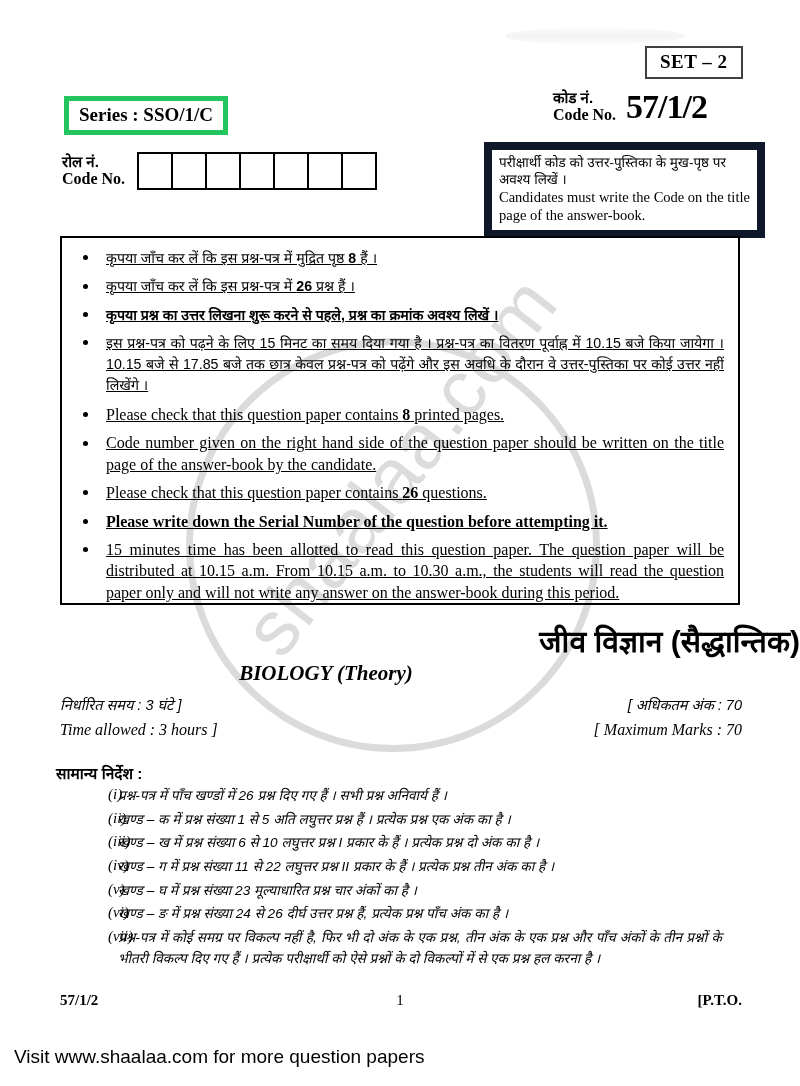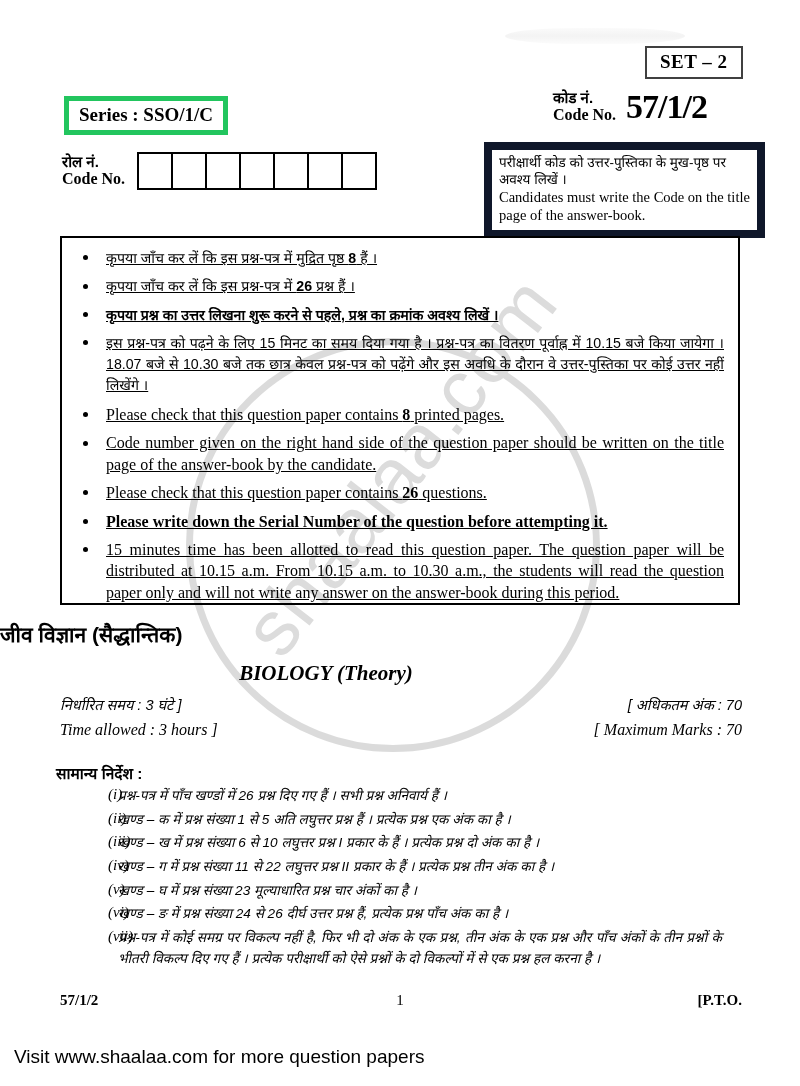--- a/index.html
+++ b/index.html
@@ -145,23 +145,23 @@
     font-family: "Liberation Serif", "DejaVu Serif", serif;
     font-size: 16px;
     line-height: 1.34;
   }
   li.bold { font-weight: bold; }
   .b { font-weight: bold; }
 
   
   .title-hi {
     position: absolute; left: 0; top: 620px; width: 800px;
-    text-align: left;
-    font-family: "Liberation Sans", "DejaVu Sans", sans-serif;
-    font-size: 21px; font-weight: bold;
+    text-align: right;
+    font-family: "Liberation Sans", "DejaVu Sans", sans-serif;
+    font-size: 30px; font-weight: bold;
   }
   .title-en {
     position: absolute; left: 0; top: 661px; width: 652px;
     text-align: center;
     font-size: 21px; font-weight: bold; font-style: italic;
   }
 
   .meta-row { position: absolute; left: 60px; width: 682px; }
   .meta-row .left { float: left; font-style: italic; }
   .meta-row .right { float: right; font-style: italic; }
@@ -248,21 +248,21 @@
   <div class="cand-box">
     <div class="cand-hi">परीक्षार्थी कोड को उत्तर-पुस्तिका के मुख-पृष्ठ पर अवश्य लिखें ।</div>
     <div class="cand-en">Candidates must write the Code on the title page of the answer-book.</div>
   </div>
 
   <div class="instr-box">
     <ul class="instr-list" id="instr-list">
         <li class="hi">कृपया जाँच कर लें कि इस प्रश्न-पत्र में मुद्रित पृष्ठ <span class="b">8</span> हैं ।</li>
         <li class="hi">कृपया जाँच कर लें कि इस प्रश्न-पत्र में <span class="b">26</span> प्रश्न हैं ।</li>
         <li class="hi bold">कृपया प्रश्न का उत्तर लिखना शुरू करने से पहले, प्रश्न का क्रमांक अवश्य लिखें ।</li>
-        <li class="hi">इस प्रश्न-पत्र को पढ़ने के लिए 15 मिनट का समय दिया गया है । प्रश्न-पत्र का वितरण पूर्वाह्न में 10.15 बजे किया जायेगा । 18.07 बजे से 10.30 बजे तक छात्र केवल प्रश्न-पत्र को पढ़ेंगे और इस अवधि के दौरान वे उत्तर-पुस्तिका पर कोई उत्तर नहीं लिखेंगे ।</li>
+        <li class="hi">इस प्रश्न-पत्र को पढ़ने के लिए 15 मिनट का समय दिया गया है । प्रश्न-पत्र का वितरण पूर्वाह्न में 10.15 बजे किया जायेगा । 10.15 बजे से 17.85 बजे तक छात्र केवल प्रश्न-पत्र को पढ़ेंगे और इस अवधि के दौरान वे उत्तर-पुस्तिका पर कोई उत्तर नहीं लिखेंगे ।</li>
         <li class="en">Please check that this question paper contains <span class="b">8</span> printed pages.</li>
         <li class="en">Code number given on the right hand side of the question paper should be written on the title page of the answer-book by the candidate.</li>
         <li class="en">Please check that this question paper contains <span class="b">26</span> questions.</li>
         <li class="en bold">Please write down the Serial Number of the question before attempting it.</li>
         <li class="en">15 minutes time has been allotted to read this question paper. The question paper will be distributed at 10.15 a.m. From 10.15 a.m. to 10.30 a.m., the students will read the question paper only and will not write any answer on the answer-book during this period.</li>
       </ul>
   </div>
 
   <div class="title-hi">जीव विज्ञान (सैद्धान्तिक)</div>
   <div class="title-en">BIOLOGY (Theory)</div>

